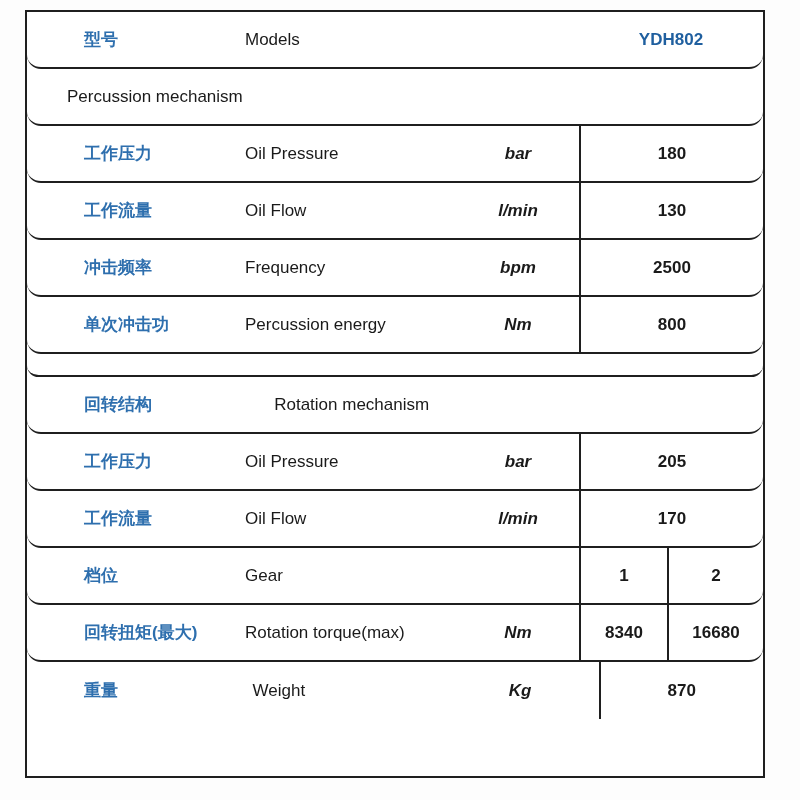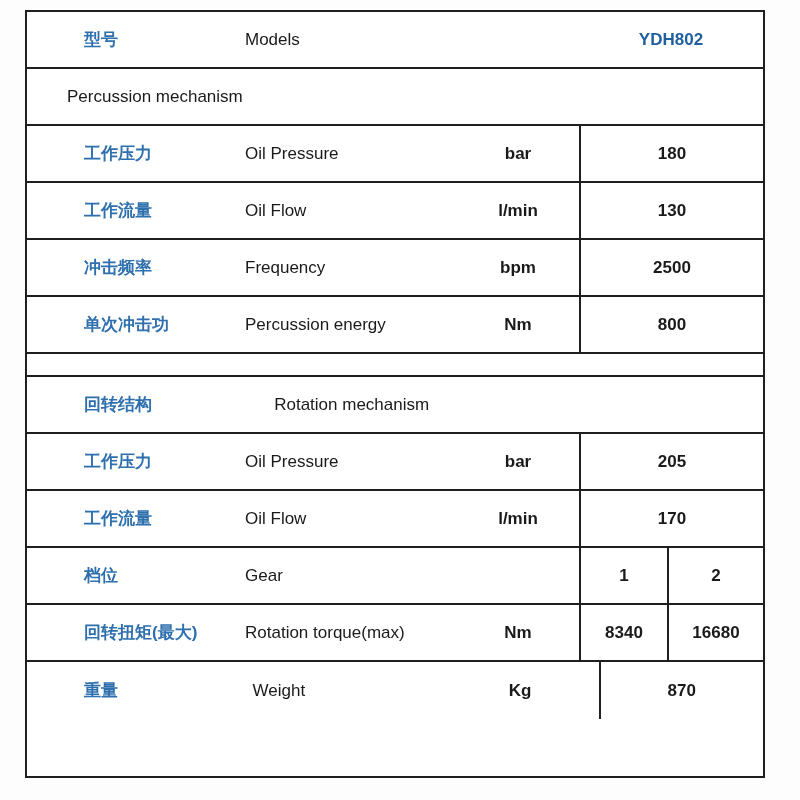--- a/index.html
+++ b/index.html
@@ -24,20 +24,21 @@
     box-sizing: border-box;
     border: 2px solid #1f1f1f;
     background: #ffffff;
   }
   .row {
     display: flex;
     height: 57px;
     box-sizing: border-box;
     border-bottom: 2px solid #1f1f1f;
     align-items: stretch;
+    border-radius: 14px;
   }
   .row.gap { height: 23px; }
   .row:last-child { border-bottom: none; gap: 24px; }
   .cell {
     display: flex;
     align-items: center;
     box-sizing: border-box;
     font-size: 17px;
     color: #1a1a1a;
     white-space: nowrap;
@@ -51,20 +52,21 @@
   }
   .cell.en {
     width: 220px;
     padding-left: 8px;
     font-weight: 400;
   }
   .cell.unit {
     width: 122px;
     justify-content: center;
     font-weight: 700;
+    font-style: italic;
   }
   .cell.value {
     width: 184px;
     justify-content: center;
     font-weight: 600;
     border-left: 2px solid #1f1f1f;
     text-align: center;
   }
   .cell.value.no-divider { border-left: none; }
   .cell.v1 {

